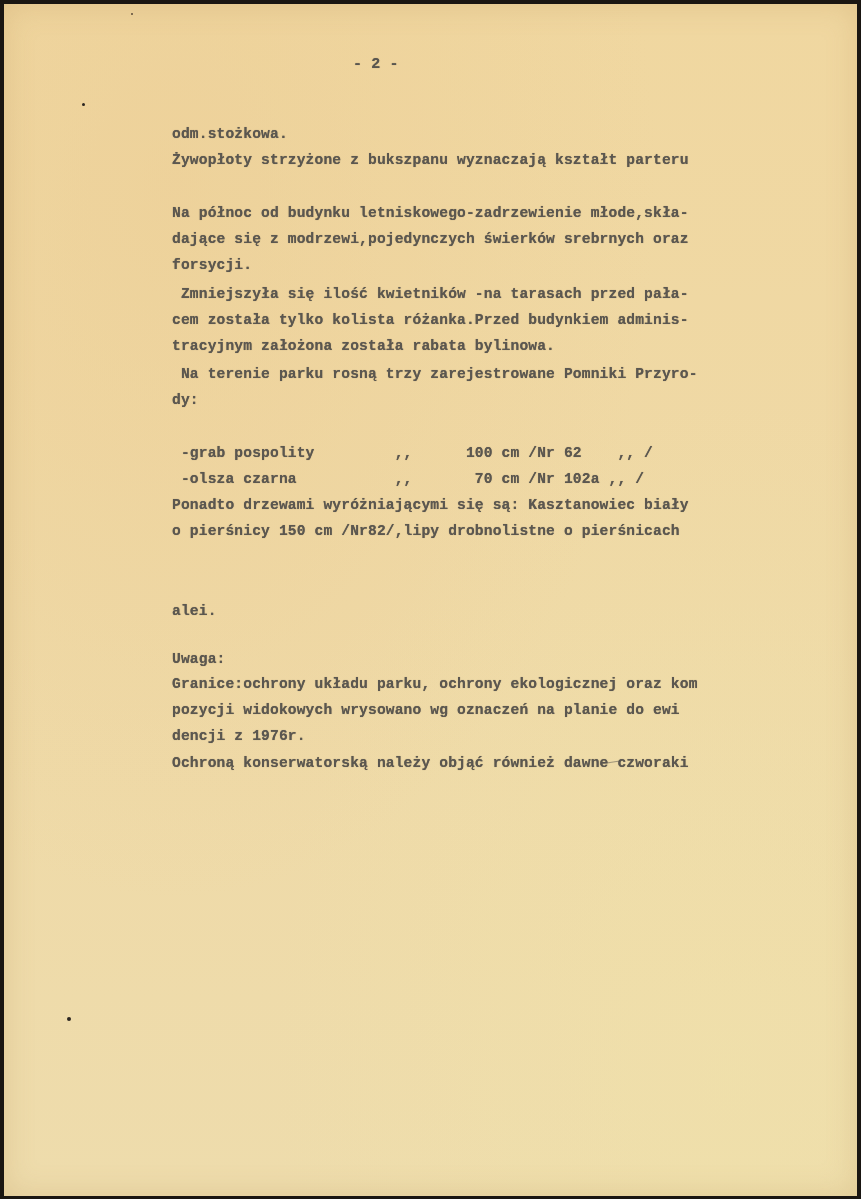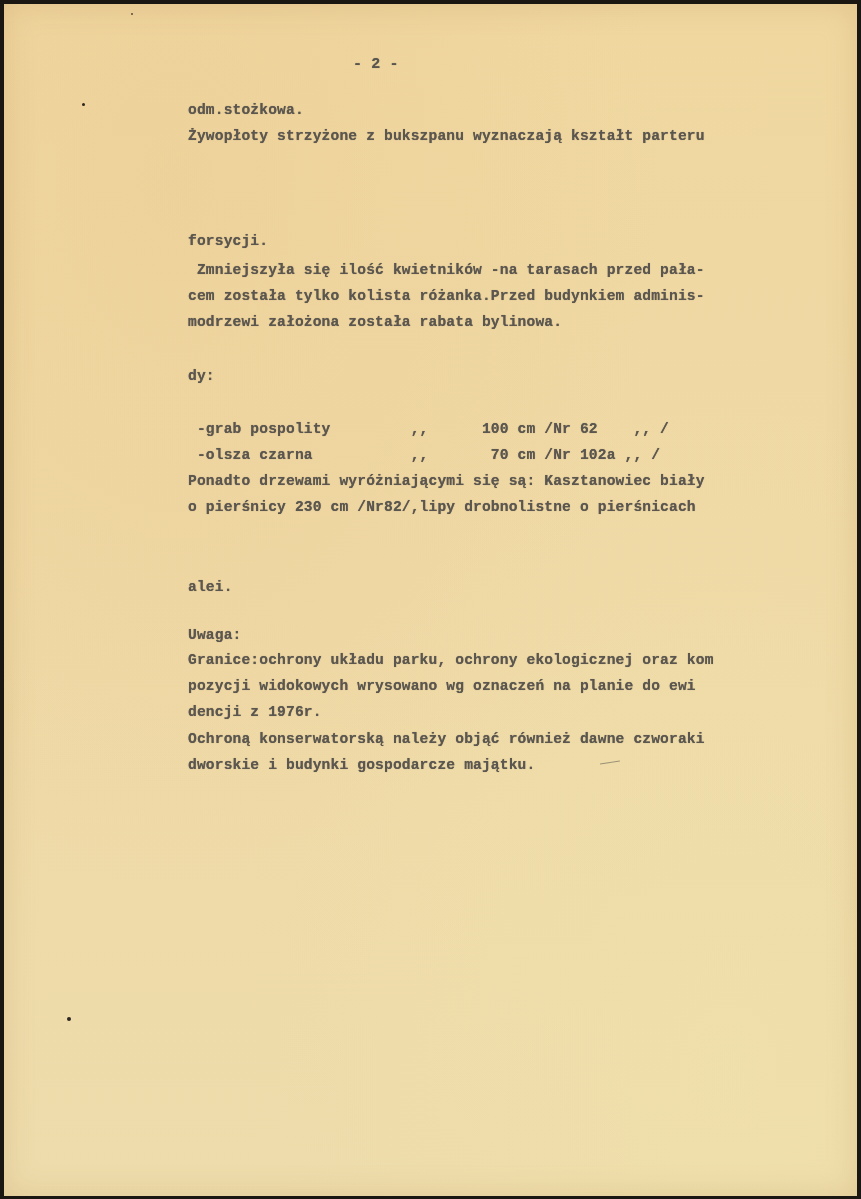--- a/index.html
+++ b/index.html
@@ -35,21 +35,22 @@
       white-space: pre;
       position: absolute;
     }
     .page-number {
       left: 349px;
       top: 52px;
       font-size: 15px;
       color: #595650;
     }
     .line {
-      left: 184px;
+      left: 168px;
+      margin-top: 24px;
     }
     .speck {
       position: absolute;
       width: 4px;
       height: 4px;
       border-radius: 50%;
       background: #2a2520;
     }
     .stroke-mark {
       position: absolute;
@@ -60,35 +61,37 @@
   </style>
 </head>
 <body>
 
 <div class="page">
 
   <div class="typed page-number">- 2 -</div>
 
   <div class="typed line" style="top:98px">odm.stożkowa.</div>
   <div class="typed line" style="top:124px">Żywopłoty strzyżone z bukszpanu wyznaczają kształt parteru</div>
+  <div class="typed line" style="top:177px">Na północ od budynku letniskowego-zadrzewienie młode,skła-</div>
+  <div class="typed line" style="top:203px">dające się z modrzewi,pojedynczych świerków srebrnych oraz</div>
   <div class="typed line" style="top:229px">forsycji.</div>
   <div class="typed line" style="top:284px">cem została tylko kolista różanka.Przed budynkiem adminis-</div>
   <div class="typed line" style="top:258px"> Zmniejszyła się ilość kwietników -na tarasach przed pała-</div>
-  <div class="typed line" style="top:310px">modrzewi założona została rabata bylinowa.</div>
+  <div class="typed line" style="top:310px">tracyjnym założona została rabata bylinowa.</div>
+  <div class="typed line" style="top:338px"> Na terenie parku rosną trzy zarejestrowane Pomniki Przyro-</div>
   <div class="typed line" style="top:364px">dy:</div>
   <div class="typed line" style="top:417px"> -grab pospolity         ,,      100 cm /Nr 62    ,, /</div>
   <div class="typed line" style="top:443px"> -olsza czarna           ,,       70 cm /Nr 102a ,, /</div>
   <div class="typed line" style="top:469px">Ponadto drzewami wyróżniającymi się są: Kasztanowiec biały</div>
-  <div class="typed line" style="top:495px">o pierśnicy 230 cm /Nr82/,lipy drobnolistne o pierśnicach</div>
+  <div class="typed line" style="top:495px">o pierśnicy 150 cm /Nr82/,lipy drobnolistne o pierśnicach</div>
   <div class="typed line" style="top:575px">alei.</div>
 
   <div class="typed line" style="top:623px">Uwaga:</div>
   <div class="typed line" style="top:648px">Granice:ochrony układu parku, ochrony ekologicznej oraz kom</div>
   <div class="typed line" style="top:674px">pozycji widokowych wrysowano wg oznaczeń na planie do ewi</div>
   <div class="typed line" style="top:700px">dencji z 1976r.</div>
   <div class="typed line" style="top:727px">Ochroną konserwatorską należy objąć również dawne czworaki</div>
-  <div class="typed line" style="top:753px">dworskie i budynki gospodarcze majątku.</div>
 
   <div class="speck" style="left:78px; top:99px; width:3px; height:3px;"></div>
   <div class="speck" style="left:63px; top:1013px;"></div>
   <div class="speck" style="left:127px; top:9px; width:2px; height:2px; background:#5a4a38;"></div>
   <div class="stroke-mark" style="left:596px; top:758px; width:20px;"></div>
 </div>
 
 </body></html>

